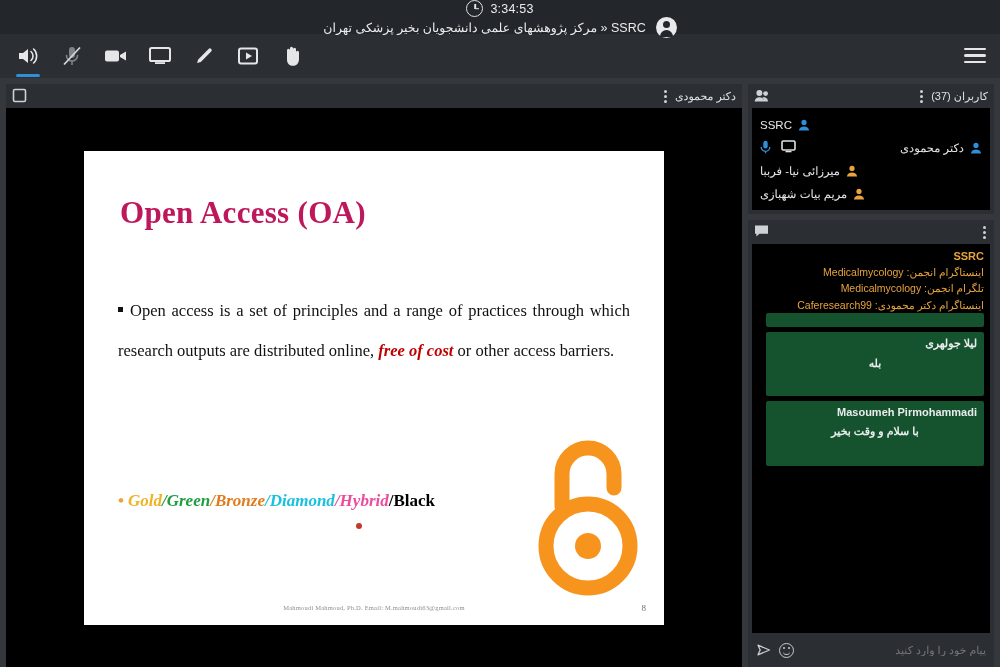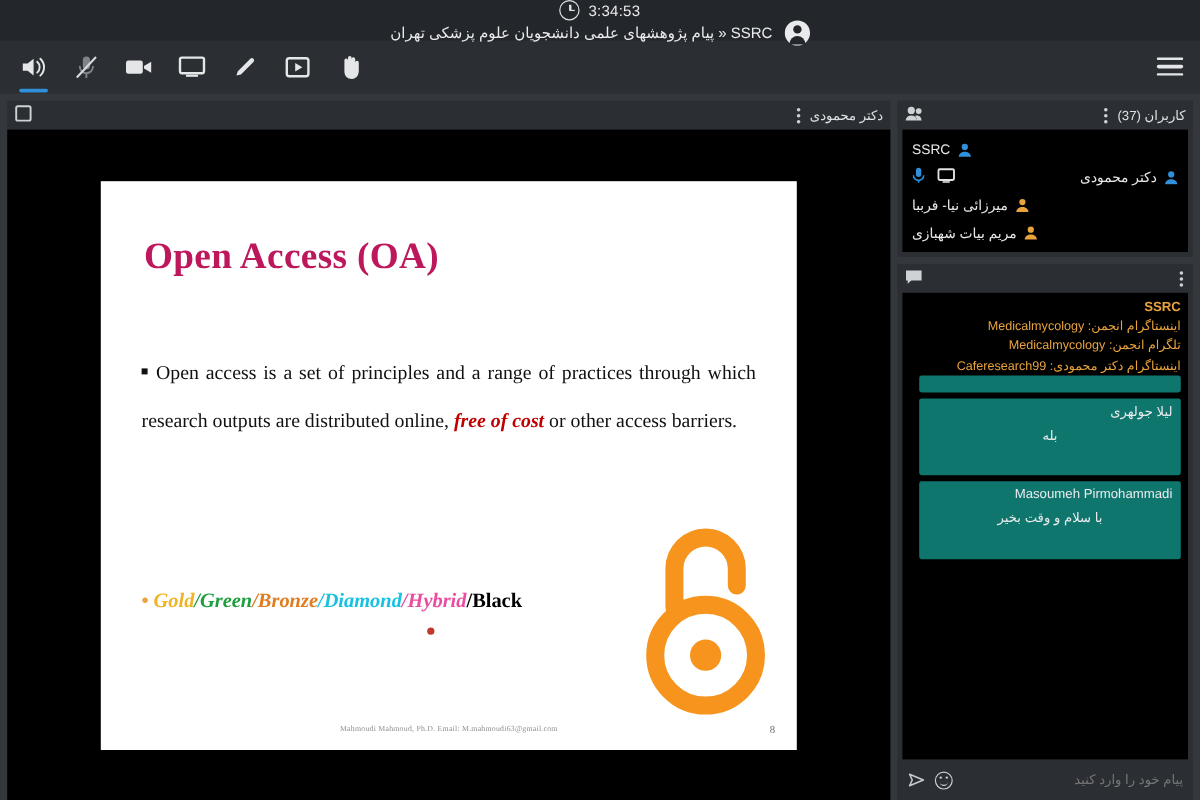--- a/index.html
+++ b/index.html
@@ -133,21 +133,21 @@
 
   
   .chat-panel { background: #2b2f34; display: flex; flex-direction: column; flex: 1 1 auto; min-height: 0; }
   .chat-body {
     background: #000; margin: 0 4px 0 4px; flex: 1 1 auto; overflow: hidden;
     padding: 6px 6px 0 6px; display: flex; flex-direction: column;
   }
   .chat-sys { text-align: right; direction: rtl; }
   .chat-sys .sys-name { color: #e8a33d; font-size: 11px; font-weight: bold; margin-bottom: 2px; }
   .chat-sys .sys-line { color: #e8a33d; font-size: 10.5px; line-height: 1.55; }
-  .msg { background: #0f766e; border-radius: 2px; margin: 5px 0 0 0; padding: 5px 7px; direction: rtl; }
+  .msg { background: #14532d; border-radius: 2px; margin: 5px 0 0 0; padding: 5px 7px; direction: rtl; font-weight: bold; }
   .msg.trim { margin-top: 0; padding-top: 2px; }
   .msg-name { color: #e9ebed; font-size: 11px; text-align: right; }
   .msg-text { color: #e9ebed; font-size: 11px; text-align: center; margin-top: 7px; }
   .msg-wrap { margin-left: 8px; }
   .chat-input-bar {
     height: 34px; background: #2b2f34; display: flex; align-items: center;
     padding: 0 8px; gap: 8px; direction: rtl;
   }
   .chat-input {
     flex: 1 1 auto; background: transparent; border: none; outline: none;
@@ -176,21 +176,21 @@
 <body>
 
 <div id="app">
 
   <div class="topbar">
     <div class="topbar-left">
       <span class="clock-icon"></span>
       <span class="clock-time">3:34:53</span>
     </div>
     <div class="topbar-right">
-      <span class="room-title">SSRC « پیام پژوهشهای علمی دانشجویان علوم پزشکی تهران</span>
+      <span class="room-title">SSRC « مرکز پژوهشهای علمی دانشجویان بخیر پزشکی تهران</span>
       <span class="avatar-btn"></span>
     </div>
   </div>
 
   <div class="toolbar">
     <div class="tools">
 
       <div class="tool active">
         <svg width="24" height="20" viewBox="0 0 24 20">
           <path d="M3 7h4l5-4v14l-5-4H3z" fill="#e4e6e8"></path>

